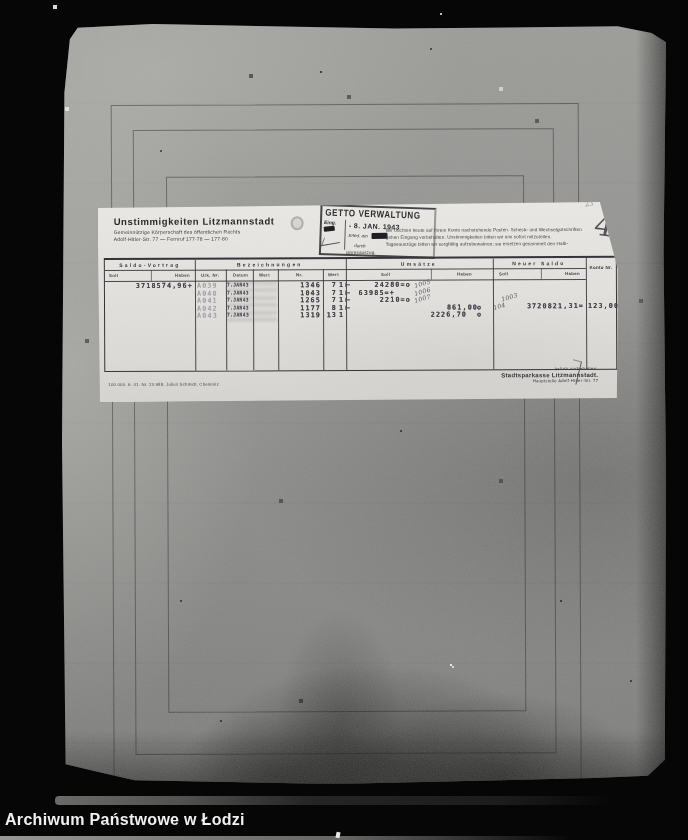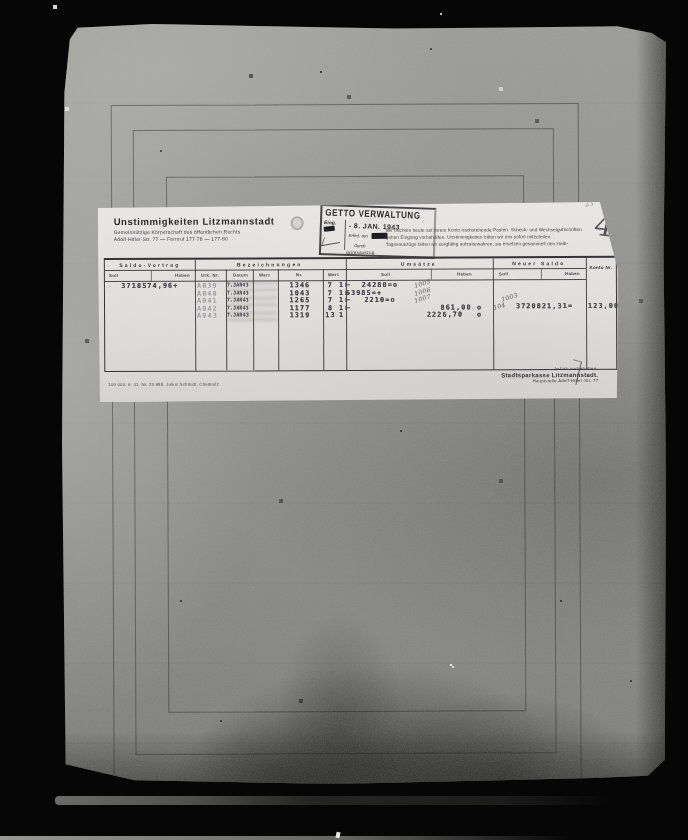--- a/index.html
+++ b/index.html
@@ -95,21 +95,21 @@
   .vl.short{top:10px;height:11px;bottom:auto;background:rgba(40,40,46,.6);}
   .hl{position:absolute;height:1px;background:rgba(40,40,46,.85);left:0;}
   .gh{position:absolute;top:2px;transform:translateX(-50%);font:700 5px "Liberation Sans",sans-serif;
     letter-spacing:2.2px;color:#2c2c31;white-space:nowrap;}
   .ghk{position:absolute;top:7px;transform:translateX(-50%);font:700 4.5px "Liberation Sans",sans-serif;
     letter-spacing:.3px;color:#2c2c31;white-space:nowrap;}
   .sh{position:absolute;top:12.5px;font:700 4.3px "Liberation Sans",sans-serif;letter-spacing:.4px;color:#3a3a40;white-space:nowrap;}
   .trow{position:absolute;left:0;width:100%;height:8px;}
   .c{position:absolute;font:700 6.8px "DejaVu Sans Mono",monospace;letter-spacing:1.1px;
      color:#3e3e46;white-space:nowrap;text-shadow:0 0 .4px rgba(62,62,72,.7);}
-  .c.r{text-align:center;}
+  .c.r{text-align:right;}
   .c.urk{color:#9d9da6;text-shadow:none;text-align:right;}
   .c.datum{font-size:5px;letter-spacing:.4px;color:#55555c;transform:scaleX(.92);transform-origin:left;}
   .c.tick{font-family:"DejaVu Sans",sans-serif;font-size:6px;color:#4c4c52;}
   .note{position:absolute;font:italic 400 6px "DejaVu Serif",serif;color:#515158;
     transform:rotate(-16deg);letter-spacing:.4px;white-space:nowrap;}
   .smear{position:absolute;left:122px;top:22px;width:50px;height:40px;filter:blur(1px);opacity:.5;
     background:repeating-linear-gradient(180deg, rgba(95,95,100,.35) 0 3px, rgba(130,130,135,.12) 3px 7.5px);}
   
   .f-print{position:absolute;left:10px;top:178px;font:400 4.3px "Liberation Sans",sans-serif;color:#44444a;letter-spacing:.2px;white-space:nowrap;}
   .f-right{position:absolute;right:20px;top:164px;text-align:right;color:#303036;}
@@ -281,13 +281,14 @@
     </div>
     <div class="penstroke"></div>
     <div class="noise"></div>
   </div>
 
   <div class="filmband"></div>
   <div class="bottomstrip"></div>
   <div class="whitetick"></div>
   <div class="whitespecks"></div>
 
+  <div class="caption">Archiwum Państwowe w Łodzi</div>
 </div>
 
 </body></html>

